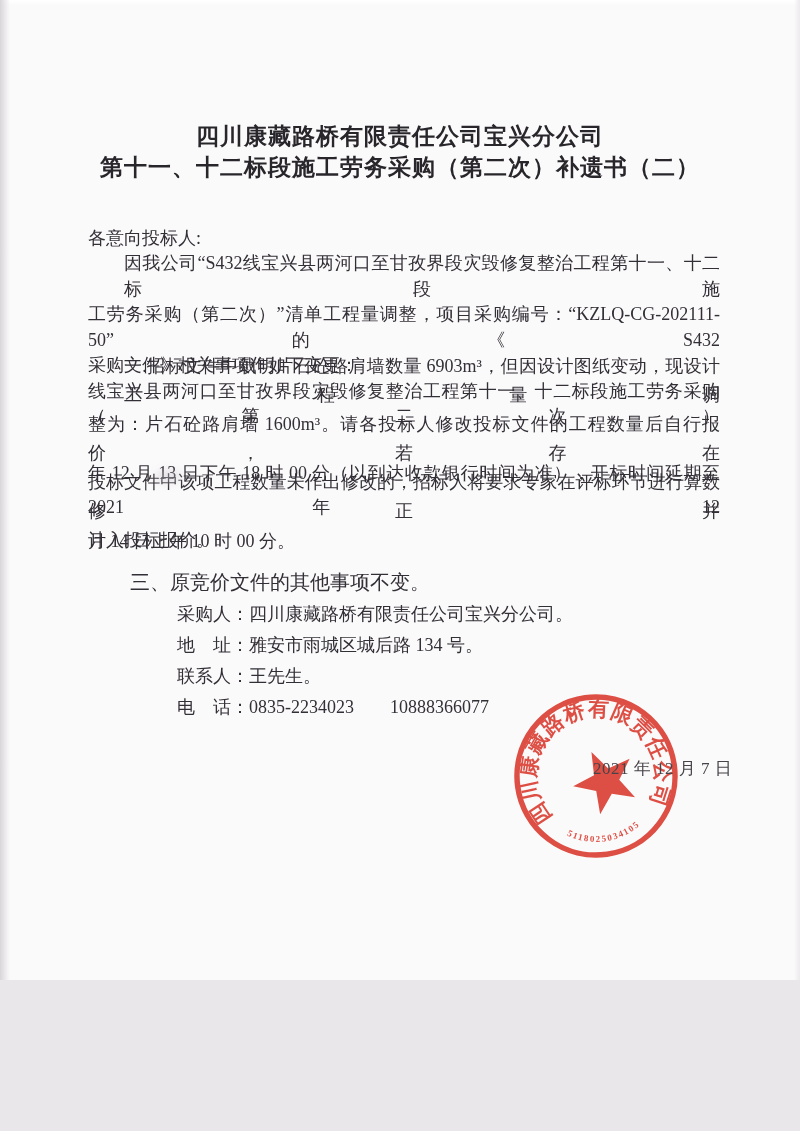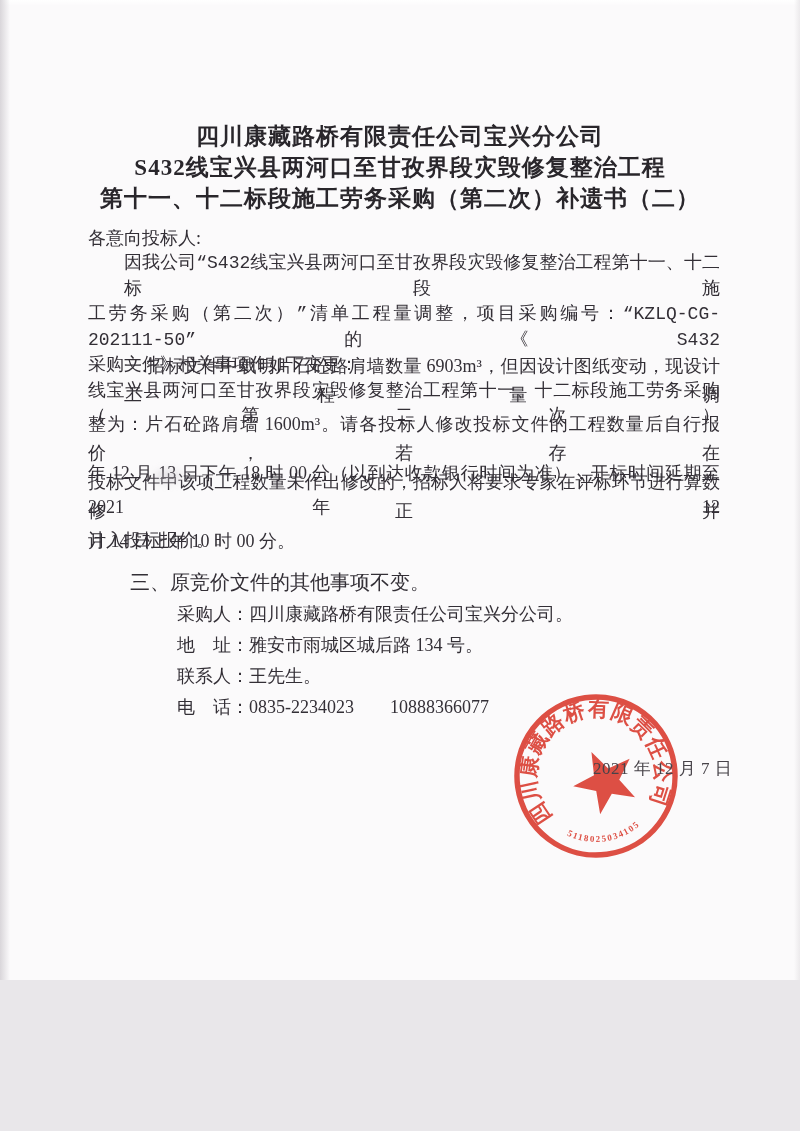--- a/index.html
+++ b/index.html
@@ -33,21 +33,21 @@
     color:#29262b;letter-spacing:1px;
   }
   .blk{position:absolute;left:88px;width:632px;color:#332f36;}
   .line{
     font-size:18px;
     text-align:justify;text-align-last:justify;
   }
   .line.last{text-align-last:left;}
   .ind{padding-left:36px;}
   .salutation{position:absolute;left:88px;top:226px;font-size:18px;color:#332f36;}
-  .intro{top:251px;font-family:Liberation Mono, monospace;}
+  .intro{top:251px;}
   .intro .line{line-height:25.5px;}
   .item1{top:352px;}
   .item1 .line{line-height:29px;}
   .item2{top:456px;}
   .item2 .line{line-height:34px;}
   .item3{top:569px;padding-left:42px;width:590px;font-size:20px;color:#332f36;}
   .contacts{top:599px;padding-left:42px;width:590px;}
   .contacts .cline{font-size:18px;line-height:31px;color:#332f36;margin-left:47px;}
   .smudge{
     position:absolute;left:155px;top:470px;width:26px;height:13px;
@@ -70,21 +70,20 @@
 <body>
 
 <div class="page">
 
   <div class="edge-top"></div>
   <div class="edge-left"></div>
   <div class="edge-right"></div>
 
   <div class="title">
     <div>四川康藏路桥有限责任公司宝兴分公司</div>
-    <div>S432线宝兴县两河口至甘孜界段灾毁修复整治工程</div>
     <div>第十一、十二标段施工劳务采购（第二次）补遗书（二）</div>
   </div>
 
   <div class="salutation">各意向投标人:</div>
 
   <div class="blk intro">
     <div class="line ind">因我公司“S432线宝兴县两河口至甘孜界段灾毁修复整治工程第十一、十二标段施</div>
     <div class="line">工劳务采购（第二次）”清单工程量调整，项目采购编号：“KZLQ-CG-202111-50”的《S432</div>
     <div class="line last">采购文件》相关事项作如下变更：</div>
     <div class="line">线宝兴县两河口至甘孜界段灾毁修复整治工程第十一、十二标段施工劳务采购（第二次）</div>

